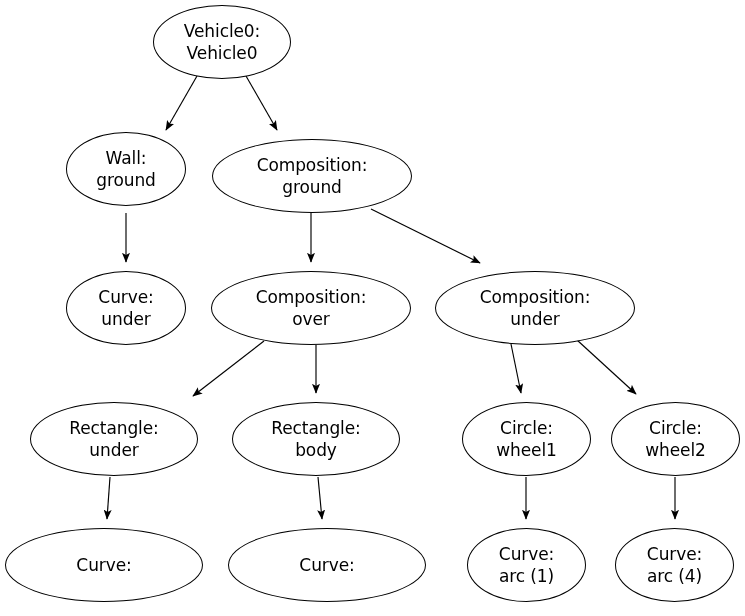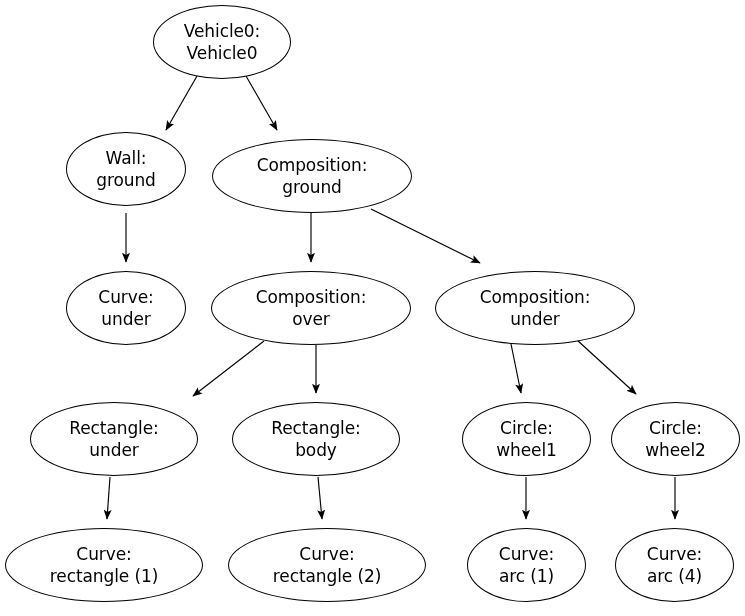--- a/index.html
+++ b/index.html
@@ -108,25 +108,23 @@
       <div class="node" style="left: 462px; top: 402px; width: 129px; height: 74px;">
         <span class="node-line">Circle:</span>
         <span class="node-line">wheel1</span>
       </div>
       <div class="node" style="left: 611px; top: 402px; width: 129px; height: 74px;">
         <span class="node-line">Circle:</span>
         <span class="node-line">wheel2</span>
       </div>
       <div class="node" style="left: 5px; top: 528px; width: 198px; height: 74px;">
         <span class="node-line">Curve:</span>
-        <span class="node-line">rectangle (1)</span>
       </div>
       <div class="node" style="left: 228px; top: 528px; width: 198px; height: 74px;">
         <span class="node-line">Curve:</span>
-        <span class="node-line">rectangle (2)</span>
       </div>
       <div class="node" style="left: 467px; top: 528px; width: 119px; height: 74px;">
         <span class="node-line">Curve:</span>
         <span class="node-line">arc (1)</span>
       </div>
       <div class="node" style="left: 615px; top: 528px; width: 119px; height: 74px;">
         <span class="node-line">Curve:</span>
         <span class="node-line">arc (4)</span>
       </div>
     </div>

